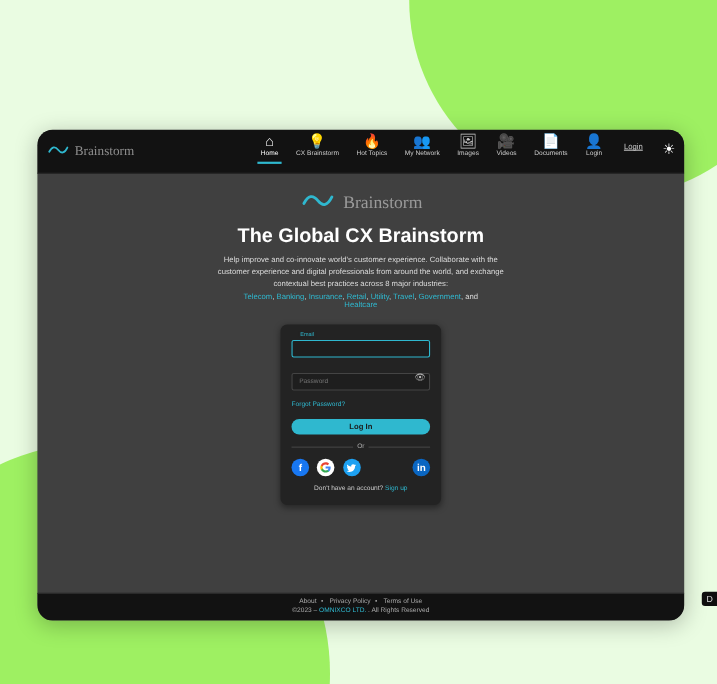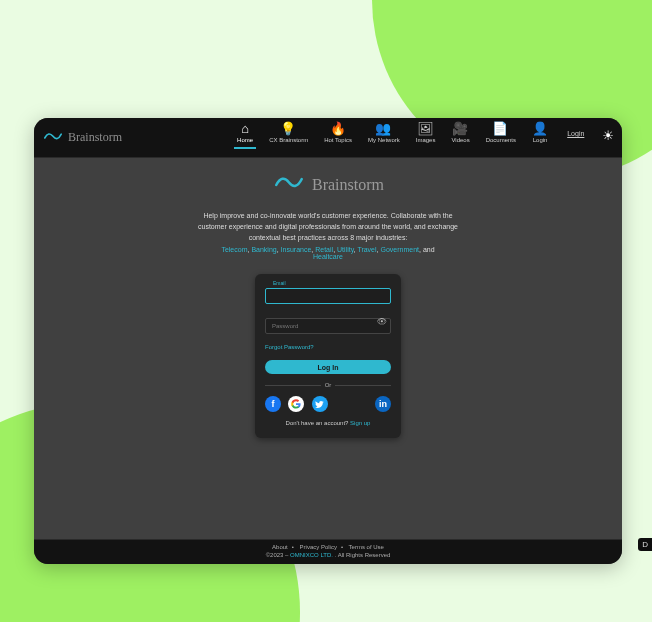--- a/index.html
+++ b/index.html
@@ -153,20 +153,21 @@
     </div>
   </div>
 
   <div class="content">
     <div class="biglogo">
       <svg viewBox="0 0 40 30">
           <path d="M5 15 Q12 2 20 12 Q28 22 35 8" stroke="#2fb8cf" stroke-width="3" fill="none" stroke-linecap="round"></path>
         </svg>
       <span>Brainstorm</span>
     </div>
+    <h1>The Global CX Brainstorm</h1>
     <div class="subtitle">Help improve and co-innovate world's customer experience. Collaborate with the customer experience and digital professionals from around the world, and exchange contextual best practices across 8 major industries:</div>
     <div class="industries">
       <a>Telecom</a>,
       <a>Banking</a>,
       <a>Insurance</a>,
       <a>Retail</a>,
       <a>Utility</a>,
       <a>Travel</a>,
       <a>Government</a><span>, and</span><br>
       <a>Healtcare</a>

